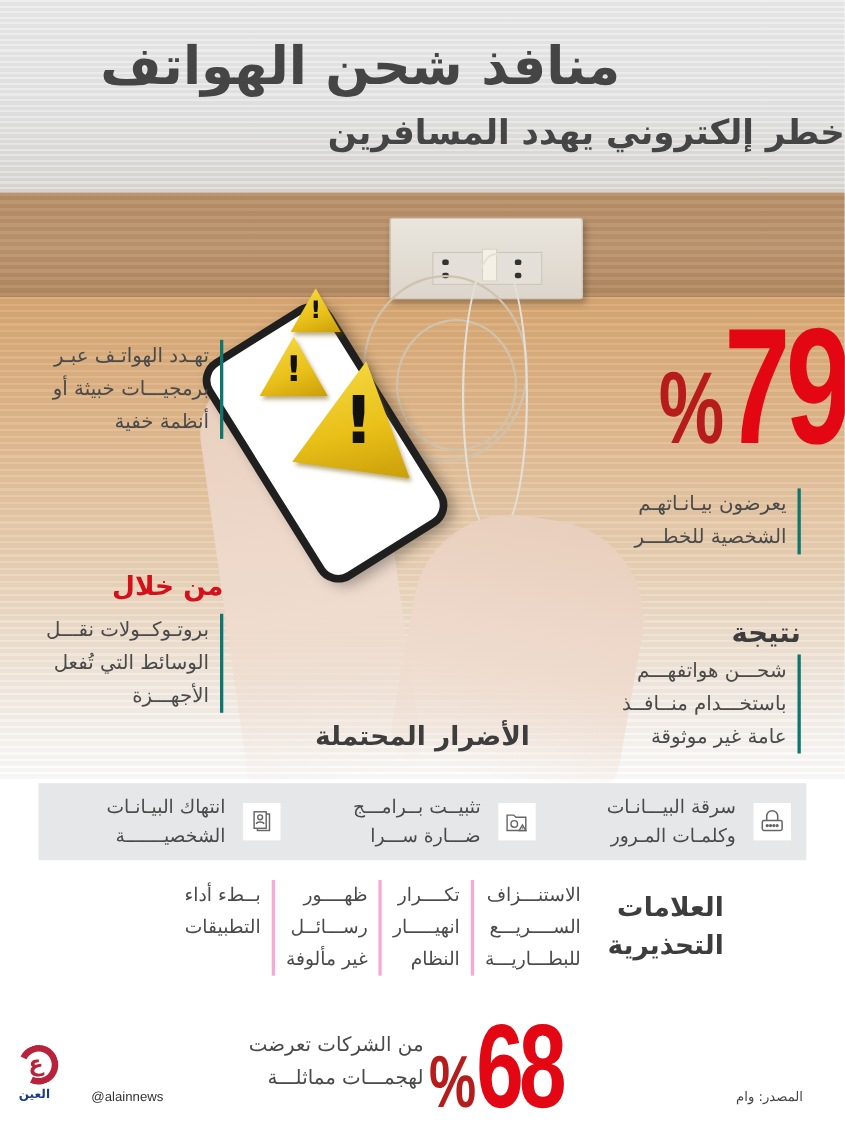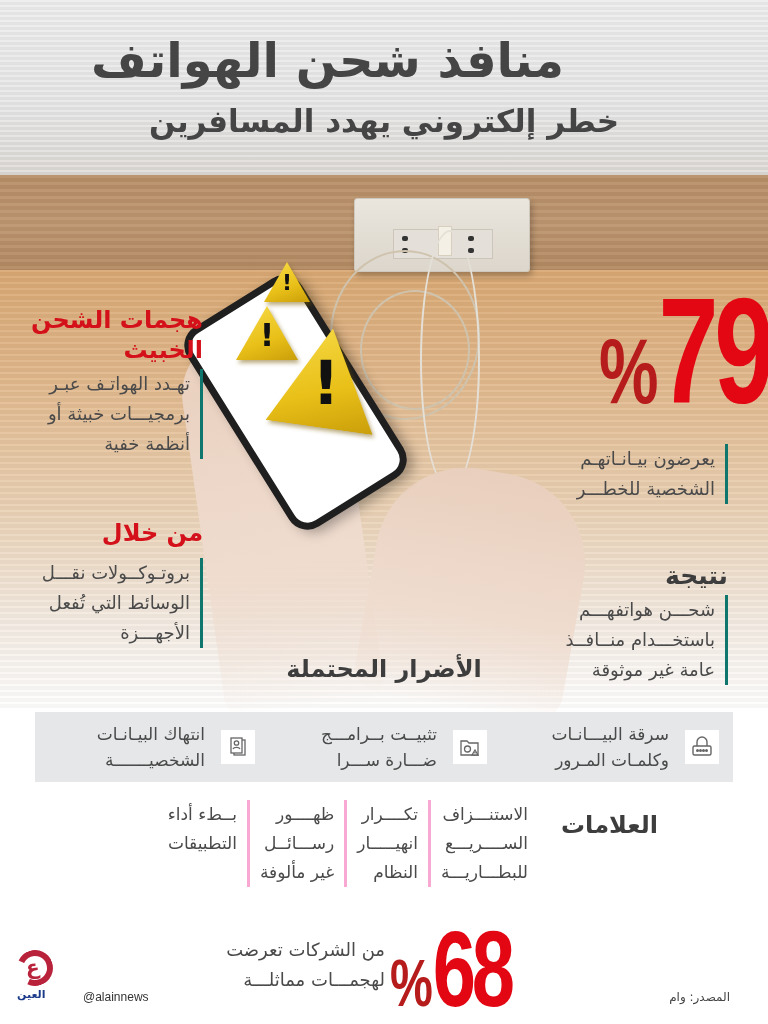--- a/index.html
+++ b/index.html
@@ -72,21 +72,21 @@
   
   .hand { position: absolute; background: linear-gradient(180deg, #e9cfbd 0%, #efdccf 60%, rgba(255,255,255,0) 100%); }
 
   
   .title {
     position: absolute; left: 0; top: 32px; width: 655px; text-align: center;
     font-family: "DejaVu Sans", sans-serif; font-weight: bold; font-size: 48px; color: #454545;
     letter-spacing: 0;
   }
   .subtitle {
-    position: absolute; left: 0; top: 103px; width: 768px; text-align: center;
+    position: absolute; left: 0; top: 103px; width: 768px; text-align: right;
     font-weight: bold; font-size: 31px; color: #454545;
   }
 
   
   .big-stat {
     position: absolute; font-family: "Liberation Sans", sans-serif; font-weight: bold;
     color: #e30613; direction: ltr; line-height: 1; letter-spacing: -6px;
   }
   .big-stat .pct { color: #b71c1c; font-size: 0.62em; letter-spacing: 0; }
   .stat79 { left: 530px; top: 276px; font-size: 150px; transform: scaleX(0.72); transform-origin: right top; width: 240px; text-align: right; }
@@ -197,24 +197,20 @@
 <div class="block" style="right:40px;top:560px;">
   <div class="block-heading" style="font-size:25px;">نتيجة</div>
   <div class="block-body">
     <div>شحـــن هواتفهـــم</div>
     <div>باستخـــدام منــافــذ</div>
     <div>عامة غير موثوقة</div>
   </div>
 </div>
 
 <div class="block" style="right:565px;top:305px;">
-  <div class="block-heading red" style="font-size:24px;">
-    <div>هجمات الشحن</div>
-    <div>الخبيث</div>
-  </div>
   <div class="block-body">
     <div>تهـدد الهواتـف عبـر</div>
     <div>برمجيـــات خبيثة أو</div>
     <div>أنظمة خفية</div>
   </div>
 </div>
 
 <div class="block" style="right:565px;top:518px;">
   <div class="block-heading red" style="font-size:24px;">من خلال</div>
   <div class="block-body" style="margin-top:10px;">
@@ -268,20 +264,21 @@
     </span>
     <div class="harm-text">
       <div>انتهاك البيـانـات</div>
       <div>الشخصيـــــــة</div>
     </div>
   </div>
 </div>
 
 <div class="signs-heading">
   <div>العلامات</div>
+  <div>التحذيرية</div>
 </div>
 <div class="signs-row" style="right:230px;left:auto;">
   <div class="sign-col">
     <div>الاستنـــزاف</div>
     <div>الســــريـــع</div>
     <div>للبطـــاريـــة</div>
   </div>
   <div class="sign-col">
     <div>تكــــرار</div>
     <div>انهيـــــار</div>

